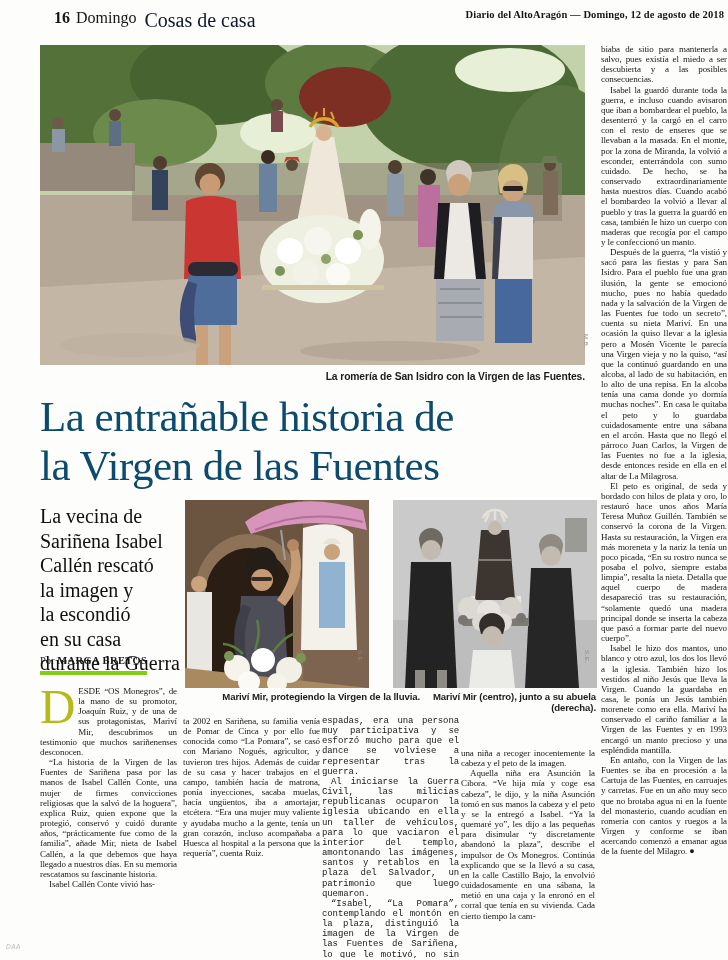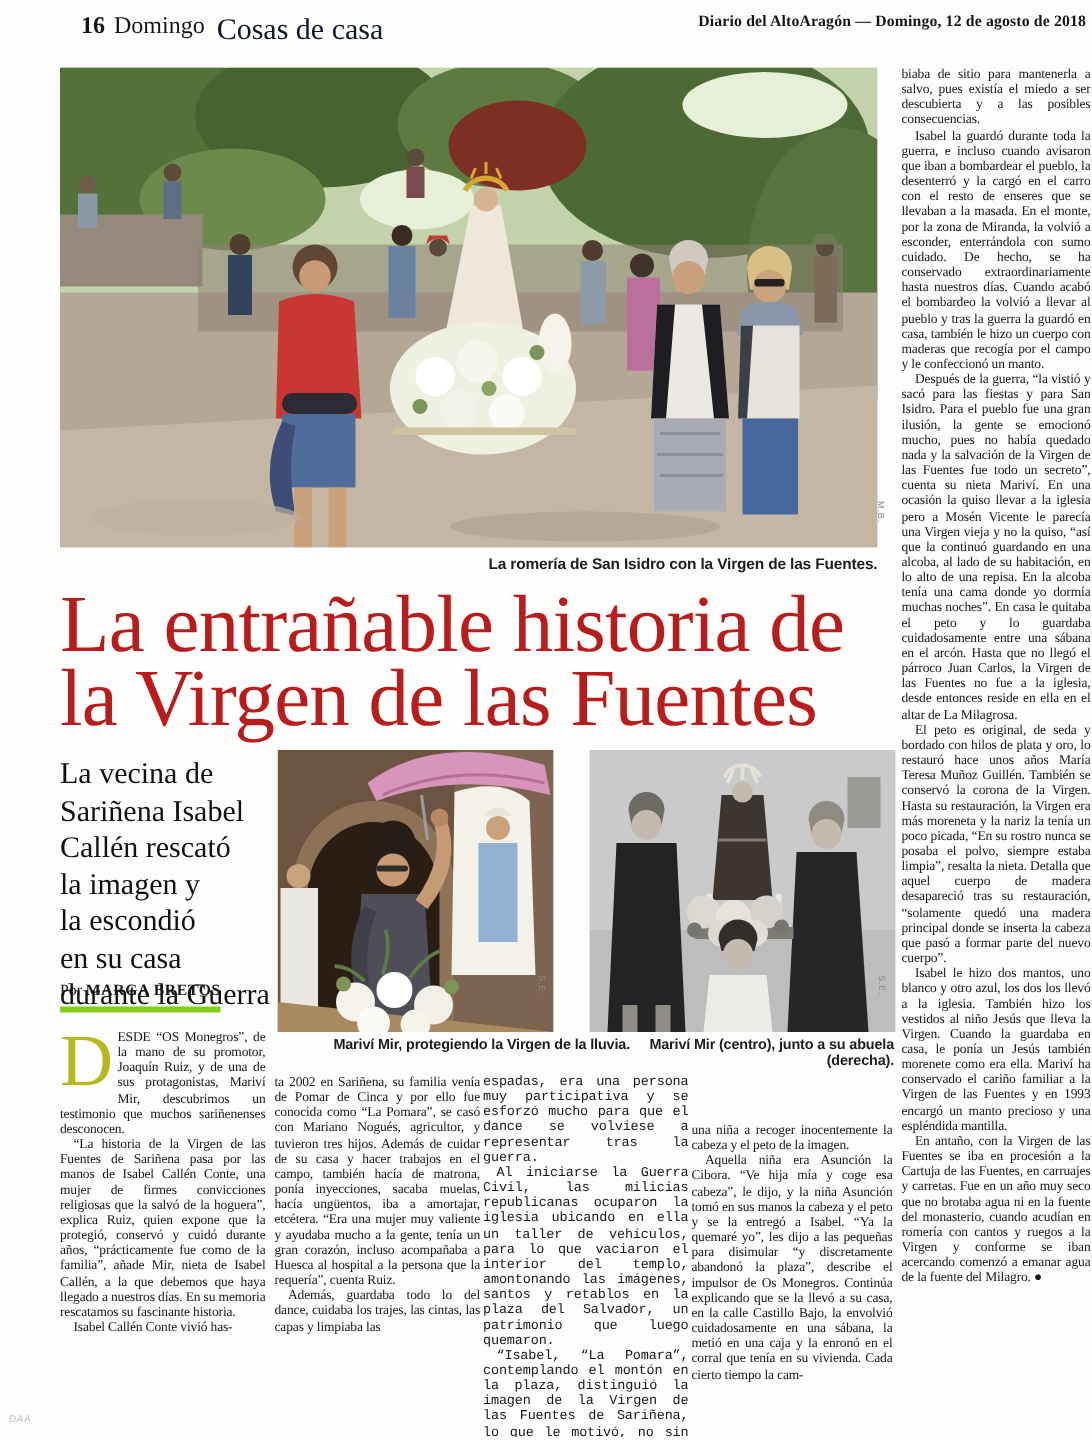--- a/index.html
+++ b/index.html
@@ -26,21 +26,21 @@
   }
 
   
   .caption {
     font-family:"Liberation Sans", sans-serif; font-weight:bold;
     font-size:10.3px; color:#1c1c1c; text-align:right; letter-spacing:-0.1px;
   }
   .caption.small { font-size:9.6px; }
 
   
-  #headline { left:40px; top:392px; width:560px; font-size:54px; line-height:49px; color:#b91c1c; letter-spacing:-0.5px; }
+  #headline { left:40px; top:392px; width:560px; font-size:43px; line-height:49px; color:#0c4a6e; letter-spacing:-0.5px; }
   #standfirst { left:40px; top:504px; width:152px; font-size:20px; line-height:24.5px; color:#101010; }
   #byline { left:40px; top:655px; font-size:10.5px; }
   #byline .inner { display:inline-block; border-bottom:4px solid #84cc16; padding-bottom:5px; }
   #byline .author { font-weight:bold; letter-spacing:0.4px; }
 
   
   .col {
     overflow:hidden; text-align:justify;
     font-size:9px; line-height:10.15px; letter-spacing:-0.1px;
     color:#181818; hyphens:auto; -webkit-hyphens:auto;
@@ -268,21 +268,20 @@
     <path d="M86 126 a13 13 0 0 1 26 0 l-2 8 h-22 Z" fill="#332e29"></path>
     <circle cx="99" cy="136" r="10" fill="#c4bbb0"></circle>
     <path d="M80 150 L118 150 L122 188 L76 188 Z" fill="#ebebe8"></path>
   </svg>
 </div>
 <div class="abs credit-v" style="left:590px; top:650px;">S.E.</div>
 <div class="abs caption small" style="left:394px; top:691px; width:202px;">Mariví Mir (centro), junto a su abuela (derecha).</div>
 
 <div class="abs col" id="col2">
   <p>ta 2002 en Sariñena, su familia venía de Pomar de Cinca y por ello fue conocida como “La Pomara”, se casó con Mariano Nogués, agricultor, y tuvieron tres hijos. Además de cuidar de su casa y hacer trabajos en el campo, también hacía de matrona, ponía inyecciones, sacaba muelas, hacía ungüentos, iba a amortajar, etcétera. “Era una mujer muy valiente y ayudaba mucho a la gente, tenía un gran corazón, incluso acompañaba a Huesca al hospital a la persona que la requería”, cuenta Ruiz.</p>
-  <p class="indent">Además, guardaba todo lo del dance, cuidaba los trajes, las cintas, las capas y limpiaba las</p>
 </div>
 
 <div class="abs col" id="col3">
   <p>espadas, era una persona muy participativa y se esforzó mucho para que el dance se volviese a representar tras la guerra.</p>
   <p class="indent">Al iniciarse la Guerra Civil, las milicias republicanas ocuparon la iglesia ubicando en ella un taller de vehículos, para lo que vaciaron el interior del templo, amontonando las imágenes, santos y retablos en la plaza del Salvador, un patrimonio que luego quemaron.</p>
   <p class="indent">“Isabel, “La Pomara”, contemplando el montón en la plaza, distinguió la imagen de la Virgen de las Fuentes de Sariñena, lo que le motivó, no sin miedo y con toda precaución, mandar a</p>
 </div>
 
 <div class="abs col" id="col4">
   <p>una niña a recoger inocentemente la cabeza y el peto de la imagen.</p>

